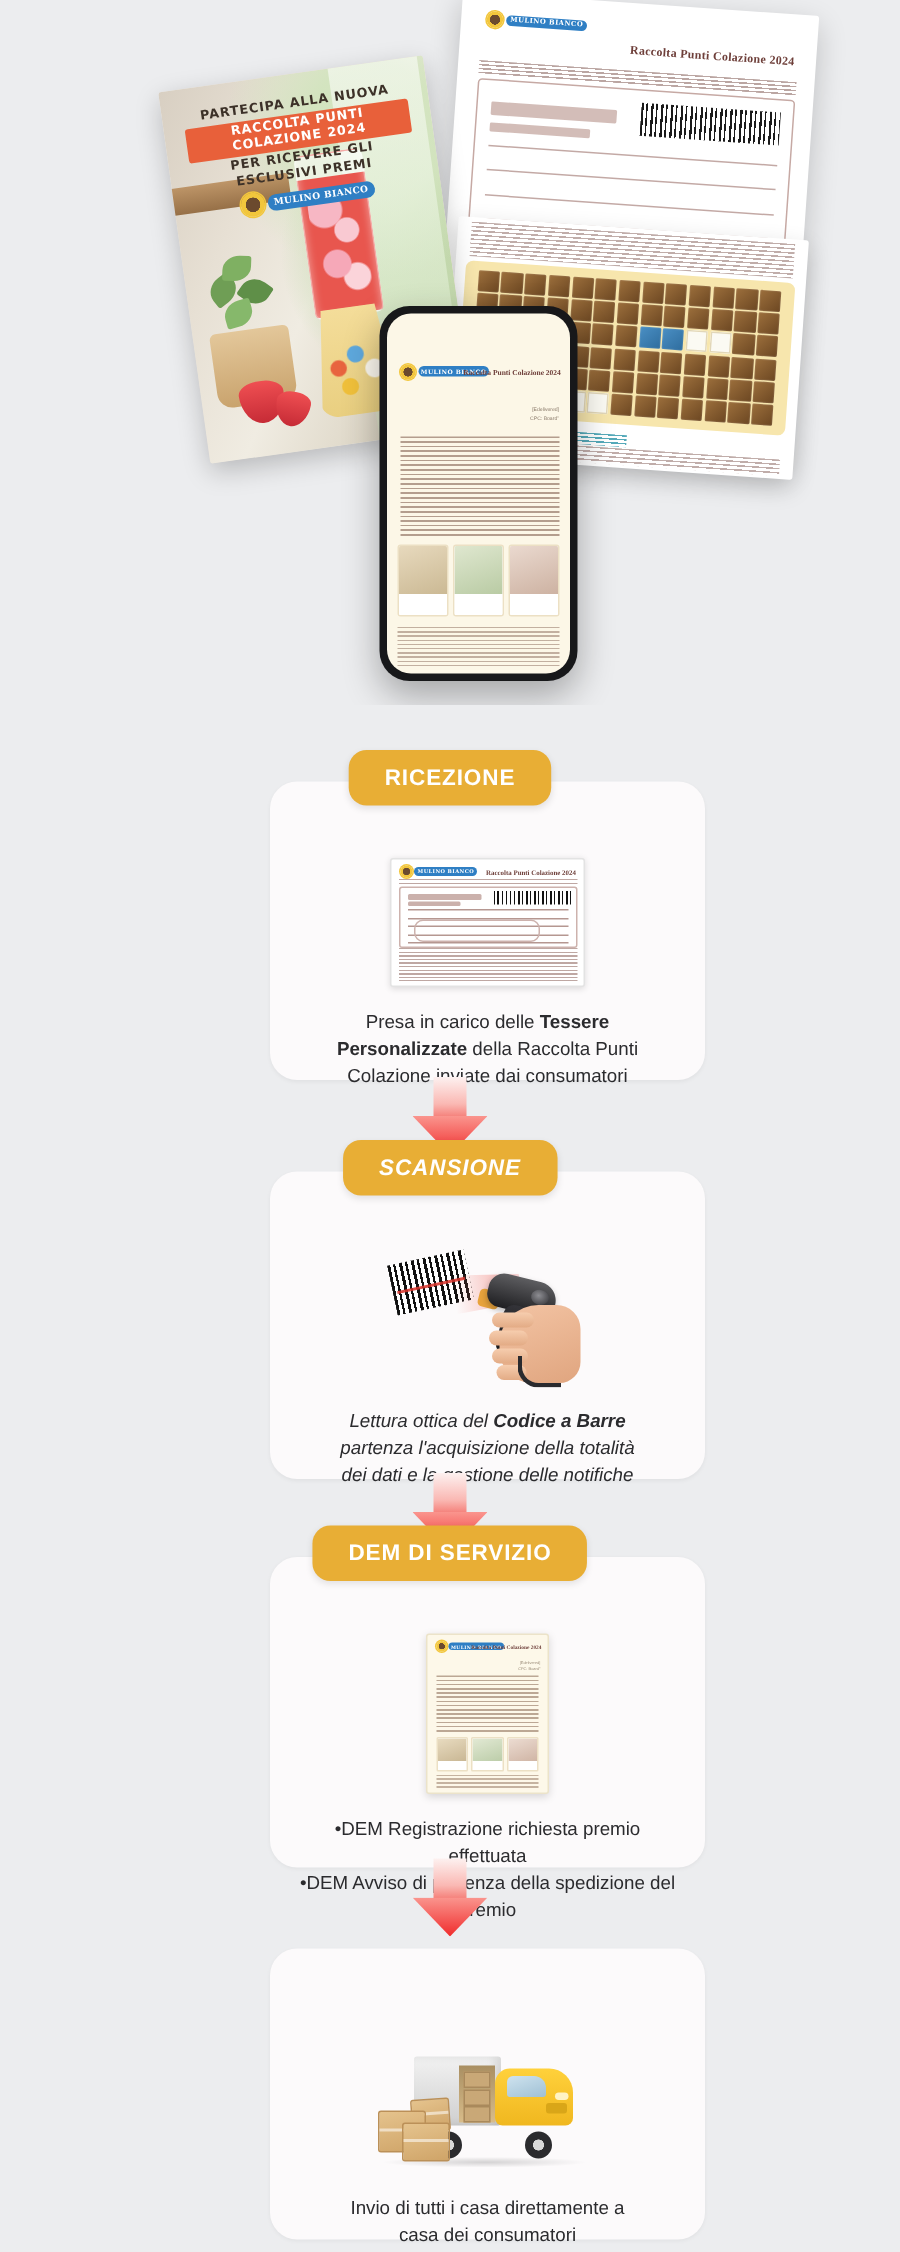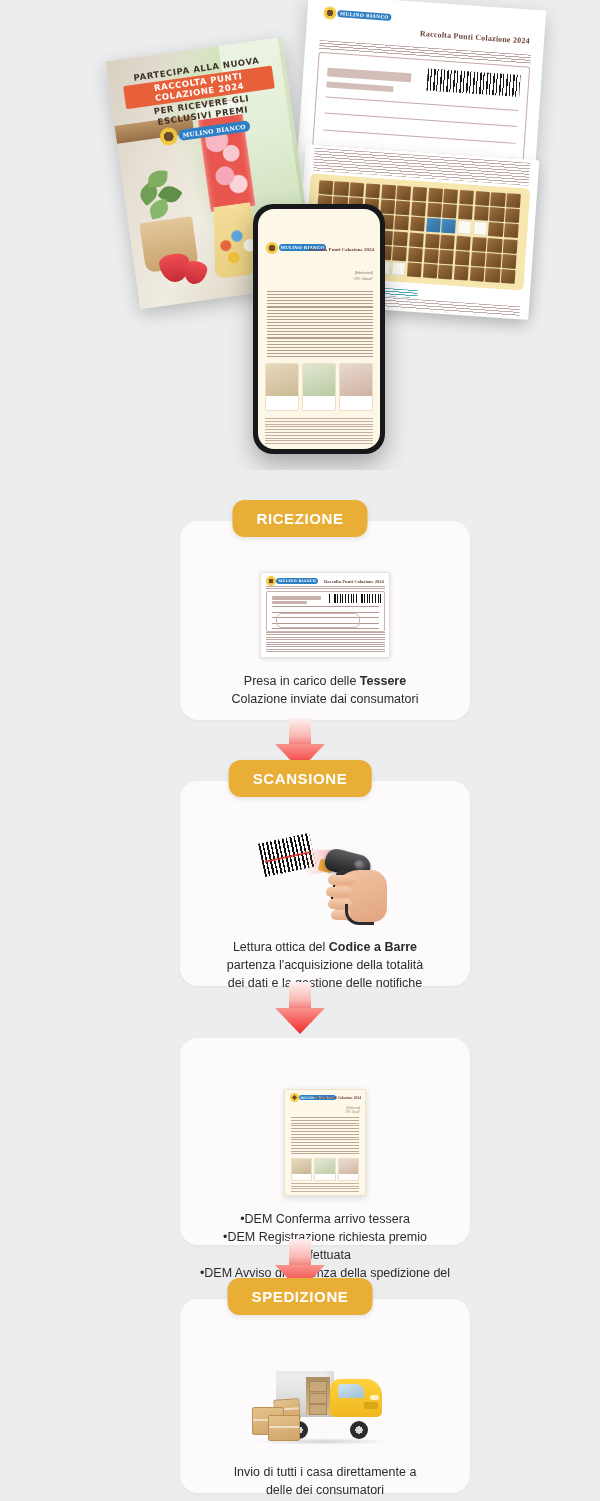--- a/index.html
+++ b/index.html
@@ -626,31 +626,32 @@
                 <div class="ft-l" style="left:4%;top:64%;width:92%;"></div>
                 <div class="ft-l" style="left:4%;top:78%;width:92%;"></div>
                 <div class="ft-l" style="left:4%;top:91%;width:92%;"></div>
               </div>
               <div class="ft-pill" style="bottom:34%;"></div>
               <div class="ft-micro"></div>
             </div>
           </div>
           <div class="caption">
               <span class="li">Presa in carico delle <b>Tessere</b></span>
+              <span class="li"><b>Personalizzate</b> della Raccolta Punti</span>
               <span class="li">Colazione inviate dai consumatori</span>
             </div>
         </div>
       </div>
       <div class="arrow" style="top:228px;">
         <span class="shaft"></span>
           <span class="headg"></span>
       </div>
     </div>
 
-    <div class="step" style="height:257px;">
+    <div class="step" style="height:257px;font-style:italic;">
       <div class="badge">SCANSIONE</div>
       <div class="card" style="height:205px;">
         <div class="card-inner">
           <div class="figure">
             <div class="fig-scan">
               <div class="sc-barcode"></div>
               <div class="sc-beam"></div>
               <div class="sc-nose"></div>
               <div class="sc-body"></div>
               <div class="sc-grip"></div>
@@ -670,20 +671,21 @@
             </div>
         </div>
       </div>
       <div class="arrow" style="top:232px;">
         <span class="shaft"></span>
           <span class="headg"></span>
       </div>
     </div>
 
     <div class="step" style="height:261px;">
+      <div class="badge">DEM DI SERVIZIO</div>
       <div class="card" style="height:207px;">
         <div class="card-inner" style="padding-bottom:16px;">
           <div class="figure">
             <div class="fig-dem">
               <div class="dm-logo">
                 <span class="mb-sun"></span>
                 <span class="mb-word">MULINO BIANCO</span>
               </div>
               <div class="dm-title">Raccolta Punti Colazione 2024</div>
               <div class="dm-addr">
@@ -699,34 +701,32 @@
                     <div class="thumb"></div>
                   </div>
                 <div class="dm-card">
                     <div class="thumb"></div>
                   </div>
               </div>
               <div class="dm-foot"></div>
             </div>
           </div>
           <div class="caption">
-              <span class="li">•DEM Conferma arrivo tessera</span>
               <span class="li">•DEM Registrazione richiesta premio effettuata</span>
               <span class="li">•DEM Avviso di partenza della spedizione del premio</span>
             </div>
         </div>
       </div>
       <div class="arrow" style="top:232px;">
         <span class="shaft"></span>
           <span class="headg"></span>
       </div>
     </div>
 
     <div class="step" style="height:253px;">
-      <div class="badge">SPEDIZIONE</div>
       <div class="card" style="height:194px;">
         <div class="card-inner" style="padding-top:52px;">
           <div class="figure">
             <div class="fig-truck">
               <div class="tk-shadow"></div>
               <div class="tk-box"></div>
               <div class="tk-boxopen">
                   <i></i>
                   <i></i>
                   <i></i>
@@ -738,20 +738,20 @@
               </div>
               <div class="tk-wheel w1"></div>
               <div class="tk-wheel w2"></div>
               <div class="tk-pkg p3"></div>
               <div class="tk-pkg p1"></div>
               <div class="tk-pkg p2"></div>
             </div>
           </div>
           <div class="caption">
               <span class="li">Invio di tutti i casa direttamente a</span>
-              <span class="li">delle dei consumatori</span>
+              <span class="li">casa dei consumatori</span>
             </div>
         </div>
       </div>
     </div>
 
   </div>
 </div>
 
 </body></html>

